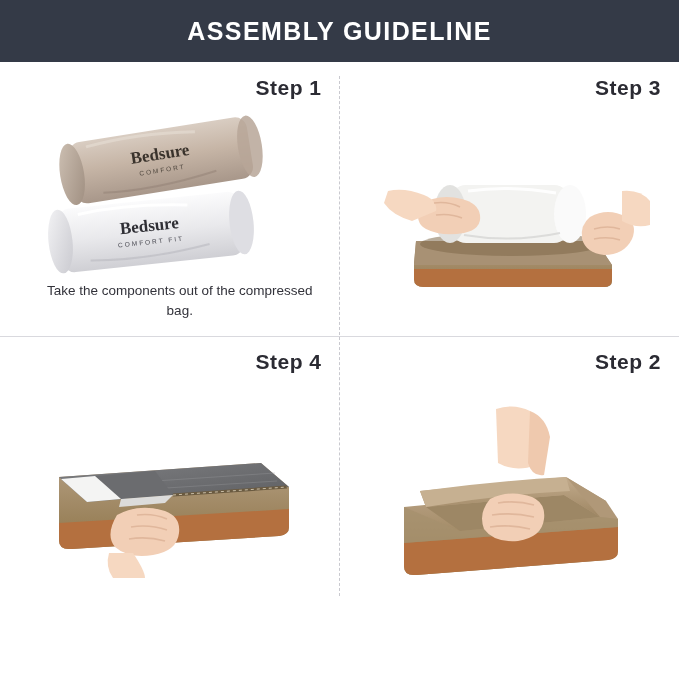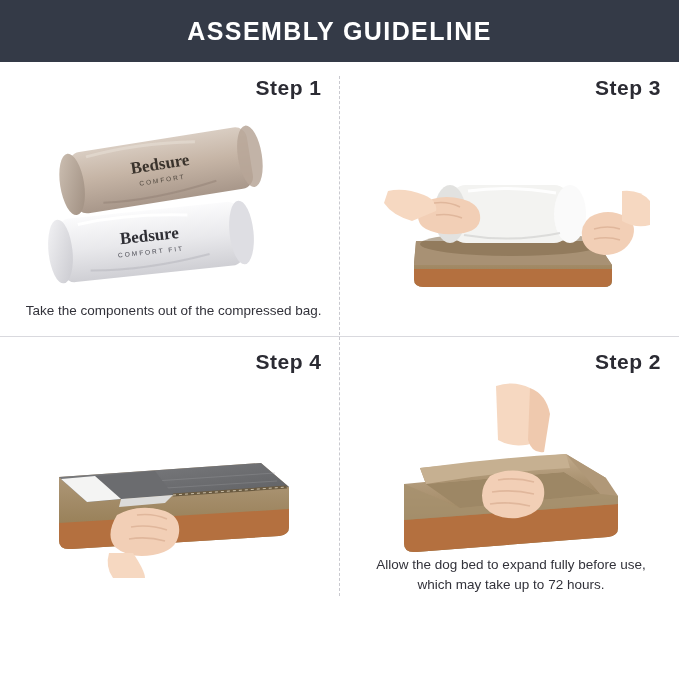--- a/index.html
+++ b/index.html
@@ -84,20 +84,21 @@
     justify-content: center;
     min-height: 0;
   }
   .caption {
     font-size: 13.5px;
     line-height: 1.45;
     color: #32323a;
     text-align: center;
     max-width: 300px;
     padding-bottom: 6px;
+    margin-left: 20px;
   }
   svg { display: block; }
 </style>
 </head>
 <body>
 
 <div class="sheet">
 
   <div class="header">
     <div class="header-title">ASSEMBLY GUIDELINE</div>
@@ -272,17 +273,16 @@
           <g>
             <path d="M126 96 Q146 86 168 94 Q182 100 180 116 Q178 134 154 138 Q130 140 120 126 Q114 110 126 96 Z" fill="#f2cfb6"></path>
             <path d="M132 6 Q150 0 166 8 L172 62 Q152 70 134 60 Z" fill="#f6d8c1"></path>
             <path d="M166 8 Q182 14 186 34 L180 72 Q168 74 164 60 Z" fill="#efc9ae"></path>
             <path d="M134 100 Q152 97 170 102" stroke="#e0b79c" stroke-width="1.6" fill="none"></path>
             <path d="M128 112 Q148 109 170 114" stroke="#e0b79c" stroke-width="1.6" fill="none"></path>
             <path d="M126 124 Q146 121 166 126" stroke="#e0b79c" stroke-width="1.6" fill="none"></path>
           </g>
         </svg>
       </div>
-      <div class="caption">Allow the dog bed to expand fully before use, which may take up to 72 hours.</div>
     </div>
 
   </div>
 </div>
 
 </body></html>

